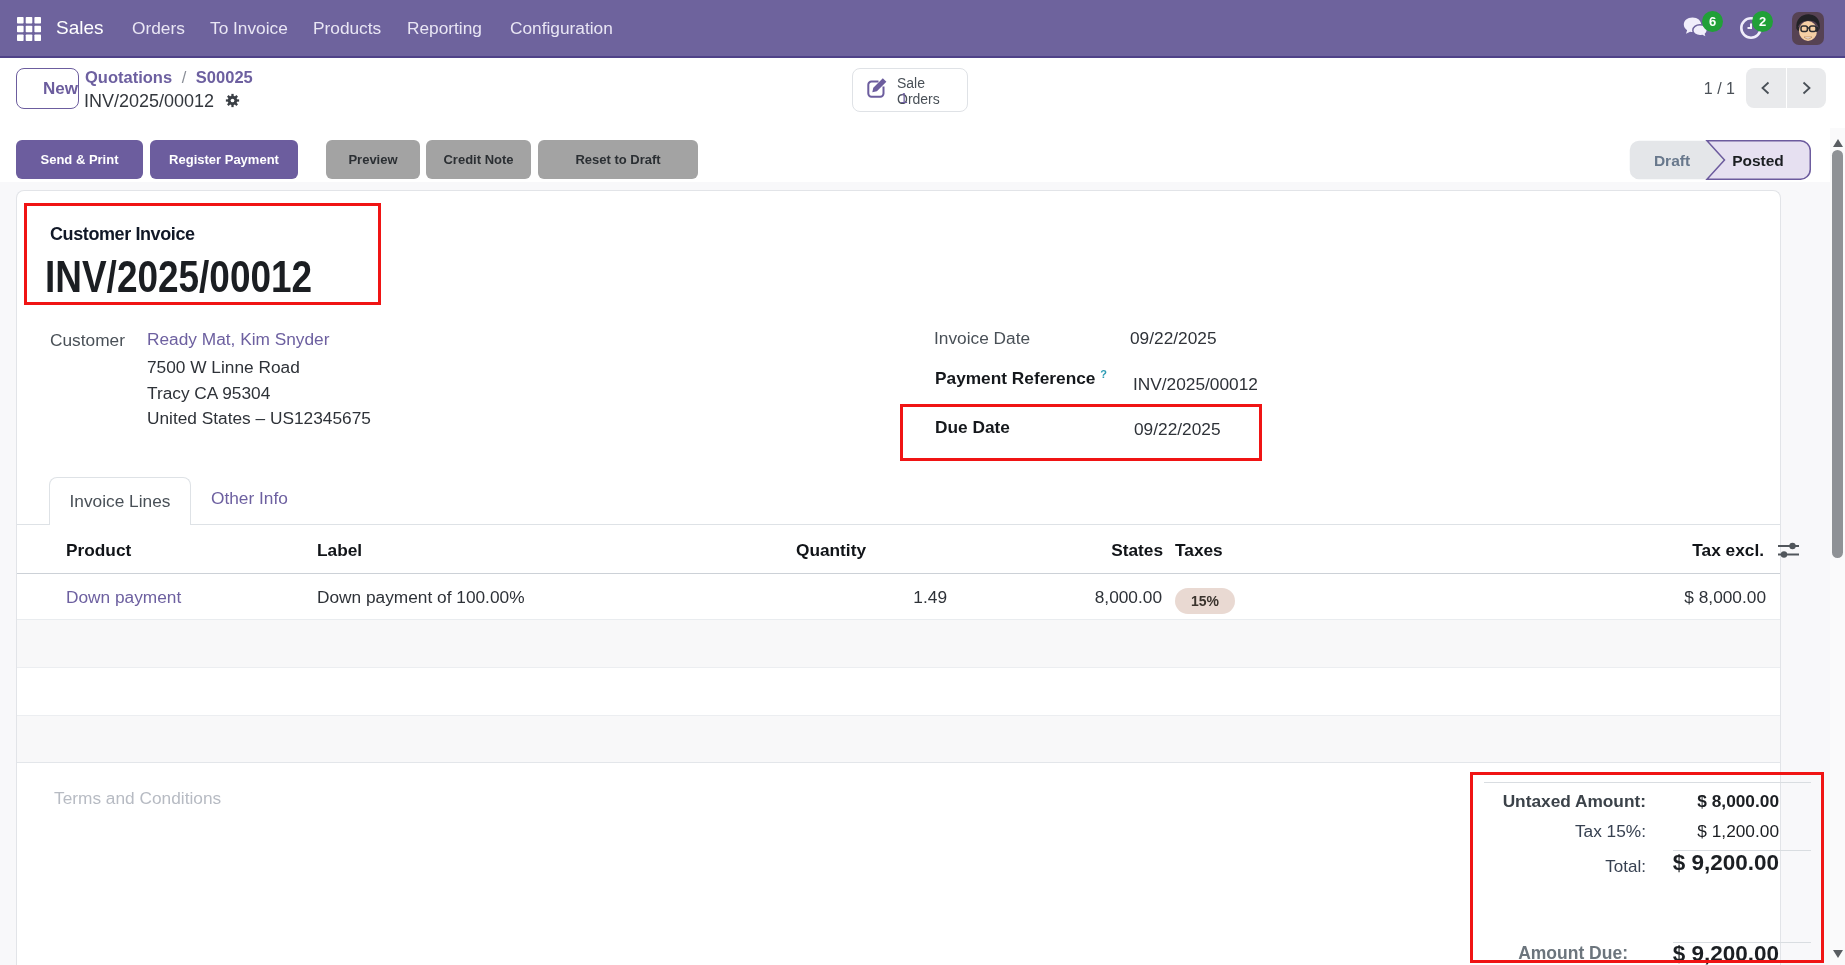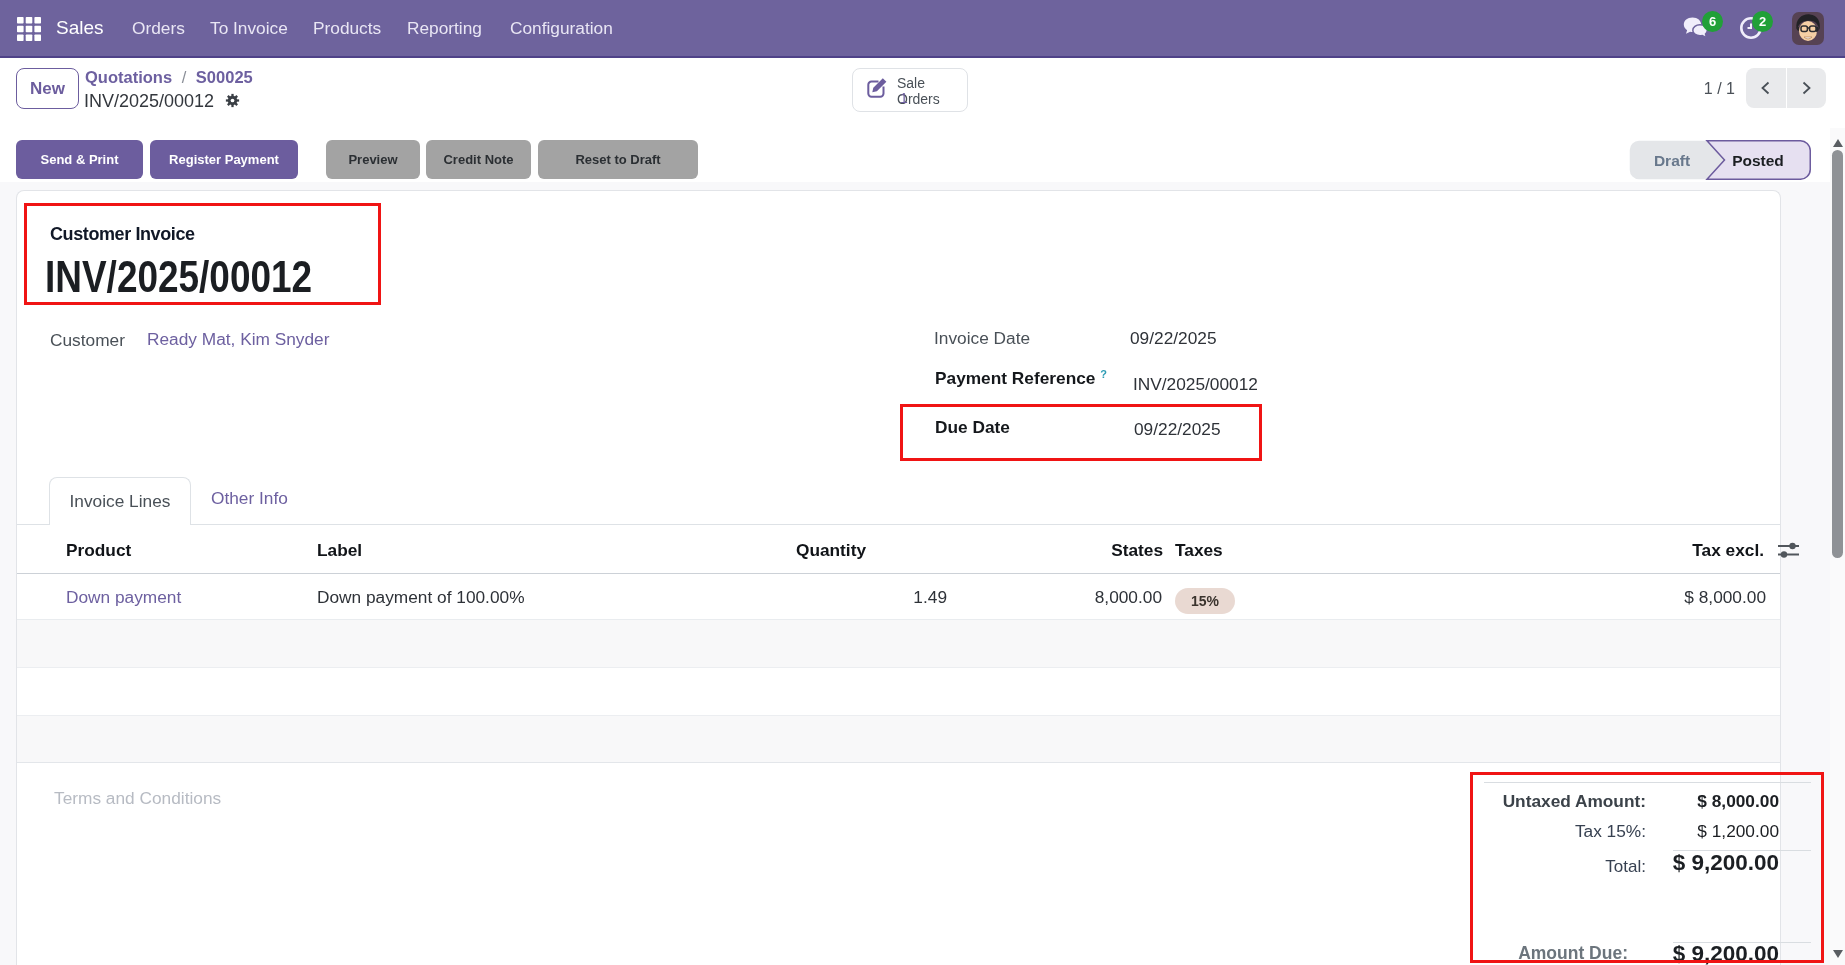--- a/index.html
+++ b/index.html
@@ -7,21 +7,21 @@
 body { position:relative; }
 .abs { position:absolute; }
 
 
 #navbar { position:absolute; left:0; top:0; width:1845px; height:58px; background:#6e639d; border-bottom:2px solid #4f4288; }
 #navbar .brand { position:absolute; left:56px; top:17px; font-size:19px; color:#ffffff; }
 #navbar .mi { position:absolute; top:18px; font-size:17.3px; color:#e9e6f4; }
 
 
 #cp { position:absolute; left:0; top:58px; width:1845px; height:124px; background:#fff; }
-.btn-new { position:absolute; left:16px; top:10px; width:63px; height:41px; border:1px solid #6c5d9e; border-radius:8px; background:#fff; color:#6c5d9e; font-size:17px; font-weight:bold; text-align:center; line-height:39px; }
+.btn-new { position:absolute; left:16px; top:10px; width:63px; height:41px; border:1px solid #6c5d9e; border-radius:8px; background:#fff; color:#6c5d9e; font-size:17px; font-weight:bold; text-align:right; line-height:39px; }
 .bc1 { position:absolute; left:85px; top:10px; font-size:16.5px; font-weight:bold; color:#6d60a0; }
 .bc1 .sep { color:#8b8f98; padding:0 5px; font-weight:normal; }
 .bc2 { position:absolute; left:84px; top:33px; font-size:18px; color:#33373d; }
 .statbtn { position:absolute; left:852px; top:10px; width:116px; height:44px; border:1px solid #dfe2e6; border-radius:8px; background:#fff; }
 .statbtn .t1 { position:absolute; left:44px; top:6px; font-size:14px; color:#495057; }
 .statbtn .t2 { position:absolute; left:47px; top:21px; font-size:14px; color:#6c5d9e; font-weight:500; }
 .pagercnt { position:absolute; left:1660px; top:22px; width:75px; text-align:right; font-size:16px; color:#4b5158; }
 .pagerbtns { position:absolute; left:1746px; top:10px; width:80px; height:40px; border-radius:8px; overflow:hidden; }
 .pagerbtns .pb { position:absolute; top:0; width:39.5px; height:40px; background:#e9eaec; }
 .pagerbtns .pb.l { left:0; }
@@ -164,20 +164,21 @@
 </div>
 
 <div id="content">
   <div id="sheet">
 
     <div class="abs" style="left:33px; top:33px; font-size:18px; letter-spacing:-0.4px; font-weight:bold; color:#111827;">Customer Invoice</div>
     <div class="abs" style="left:28px; top:61px; font-size:44px; font-weight:bold; color:#1b1e22; transform:scaleX(0.84); transform-origin:left top;">INV/2025/00012</div>
 
     <div class="abs lbl" style="left:33px; top:139px;">Customer</div>
     <div class="abs linkp" style="left:130px; top:138px;">Ready Mat, Kim Snyder</div>
+    <div class="abs val" style="left:130px; top:164px; line-height:25.7px;">7500 W Linne Road<br>Tracy CA 95304<br>United States – US12345675</div>
 
     <div class="abs lbl" style="left:917px; top:137px;">Invoice Date</div>
     <div class="abs val" style="left:1113px; top:137px;">09/22/2025</div>
     <div class="abs lblb" style="left:918px; top:177px;">Payment Reference <span style="font-size:11px; color:#2d9cb4; font-weight:bold; vertical-align:6px;">?</span></div>
     <div class="abs val" style="left:1116px; top:183px;">INV/2025/00012</div>
     <div class="abs lblb" style="left:918px; top:226px;">Due Date</div>
     <div class="abs val" style="left:1117px; top:228px;">09/22/2025</div>
 
     <div class="tab-active">Invoice Lines</div>
     <div class="tabline"></div>

